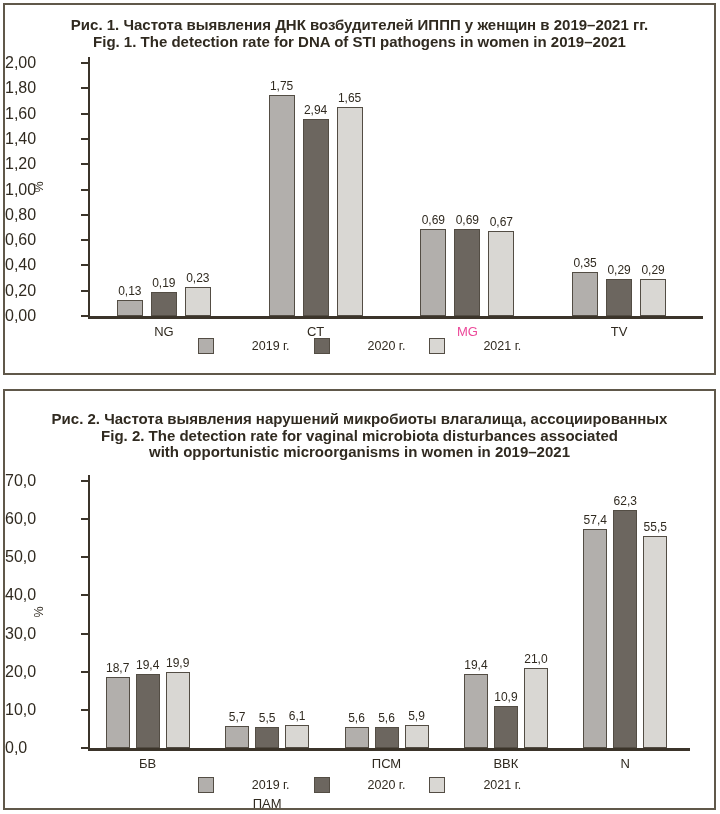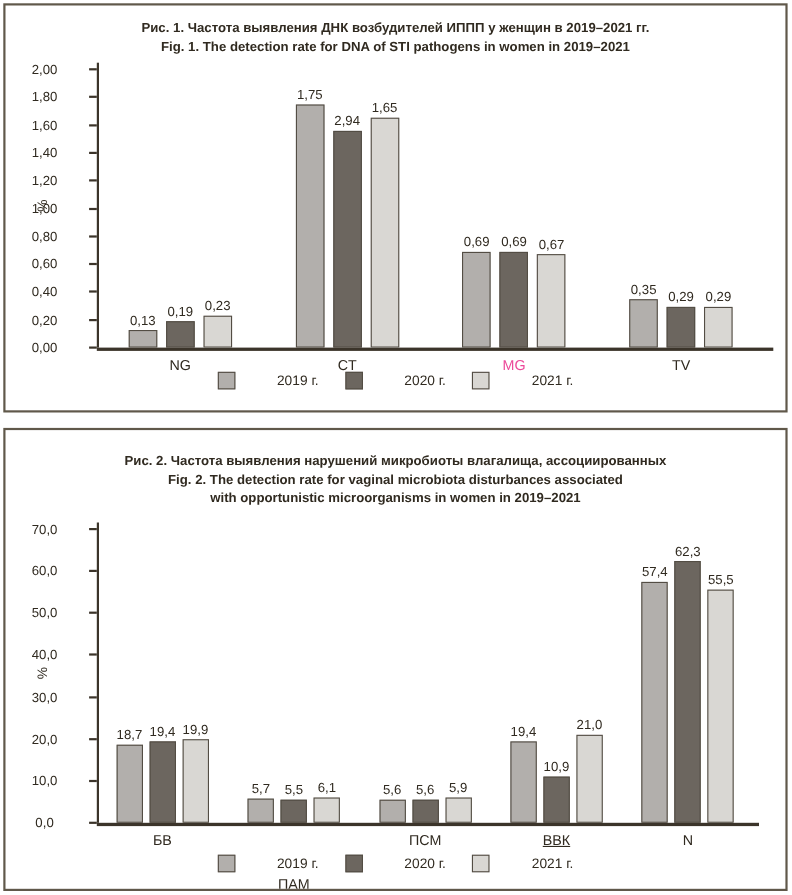--- a/index.html
+++ b/index.html
@@ -9,29 +9,29 @@
     font-family: "Liberation Sans", sans-serif;
     color: #302a20;
   }
   .panel {
     position: absolute; left: 3px; width: 713px;
     border: 2px solid #60584a; background: #ffffff;
     box-sizing: border-box; overflow: hidden;
   }
   .panel-1 { top: 3px;   height: 372px; }
   .panel-2 { top: 389px; height: 421px; }
-  .titles { text-align: center; font-weight: bold; font-size: 12px; line-height: 16.5px; }
+  .titles { text-align: center; font-weight: bold; font-size: 15px; line-height: 16.5px; }
   .panel-1 .titles { padding-top: 12px; }
   .panel-2 .titles { padding-top: 20px; }
   .chart { position: absolute; left: 0; top: 0; right: 0; bottom: 0; }
   .axis-line { position: absolute; }
   .tick-dash { position: absolute; height: 2px; }
   .tick-label {
-    position: absolute; left: 0; text-align: center;
-    font-size: 12px; line-height: 16px; height: 16px;
+    position: absolute; left: 0; text-align: left;
+    font-size: 16px; line-height: 16px; height: 16px;
   }
   .ylabel { position: absolute; font-size: 12.5px; transform: rotate(-90deg); width: 20px; text-align: center; }
   .bar { position: absolute; box-sizing: border-box; }
   .bar-value { position: absolute; text-align: center; font-size: 12px; line-height: 14px; white-space: nowrap; }
   .cat-label { position: absolute; text-align: center; font-size: 13px; line-height: 15px; }
   .legend {
     position: absolute; left: 0; right: 0;
     display: flex; justify-content: center; align-items: center; gap: 24px;
     font-size: 12.5px;
   }
@@ -163,21 +163,21 @@
       <div class="bar-value" style="left: 358.5px; top: 319.64px; width: 46px; color: rgb(48, 42, 32);">5,6</div>
       <div class="bar" style="left: 399.5px; top: 334.496px; width: 24px; height: 22.5043px; background: rgb(217, 215, 211); border: 1.5px solid rgb(83, 77, 68);"></div>
       <div class="bar-value" style="left: 388.5px; top: 318.496px; width: 46px; color: rgb(48, 42, 32);">5,9</div>
       <div class="cat-label" style="left: 321.5px; top: 365px; width: 120px; color: rgb(48, 42, 32);">ПСМ</div>
       <div class="bar" style="left: 458.9px; top: 283.003px; width: 24px; height: 73.9971px; background: rgb(178, 175, 172); border: 1.5px solid rgb(83, 77, 68);"></div>
       <div class="bar-value" style="left: 447.9px; top: 267.003px; width: 46px; color: rgb(48, 42, 32);">19,4</div>
       <div class="bar" style="left: 488.9px; top: 315.424px; width: 24px; height: 41.5757px; background: rgb(108, 102, 95); border: 1.5px solid rgb(83, 77, 68);"></div>
       <div class="bar-value" style="left: 477.9px; top: 299.424px; width: 46px; color: rgb(48, 42, 32);">10,9</div>
       <div class="bar" style="left: 518.9px; top: 276.9px; width: 24px; height: 80.1px; background: rgb(217, 215, 211); border: 1.5px solid rgb(83, 77, 68);"></div>
       <div class="bar-value" style="left: 507.9px; top: 260.9px; width: 46px; color: rgb(48, 42, 32);">21,0</div>
-      <div class="cat-label" style="left: 440.9px; top: 365px; width: 120px; color: rgb(48, 42, 32); text-decoration: underline;">ВВК</div>
+      <div class="cat-label" style="left: 440.9px; top: 365px; width: 120px; color: rgb(48, 42, 32);">ВВК</div>
       <div class="bar" style="left: 578.3px; top: 138.06px; width: 24px; height: 218.94px; background: rgb(178, 175, 172); border: 1.5px solid rgb(83, 77, 68);"></div>
       <div class="bar-value" style="left: 567.3px; top: 122.06px; width: 46px; color: rgb(48, 42, 32);">57,4</div>
       <div class="bar" style="left: 608.3px; top: 119.37px; width: 24px; height: 237.63px; background: rgb(108, 102, 95); border: 1.5px solid rgb(83, 77, 68);"></div>
       <div class="bar-value" style="left: 597.3px; top: 103.37px; width: 46px; color: rgb(48, 42, 32);">62,3</div>
       <div class="bar" style="left: 638.3px; top: 145.307px; width: 24px; height: 211.693px; background: rgb(217, 215, 211); border: 1.5px solid rgb(83, 77, 68);"></div>
       <div class="bar-value" style="left: 627.3px; top: 129.307px; width: 46px; color: rgb(48, 42, 32);">55,5</div>
       <div class="cat-label" style="left: 560.3px; top: 365px; width: 120px; color: rgb(48, 42, 32);">N</div>
       <div class="legend" style="top: 386px;">
         <div class="legend-item">
           <div class="legend-swatch" style="background: rgb(178, 175, 172); border: 1.5px solid rgb(83, 77, 68);"></div>

